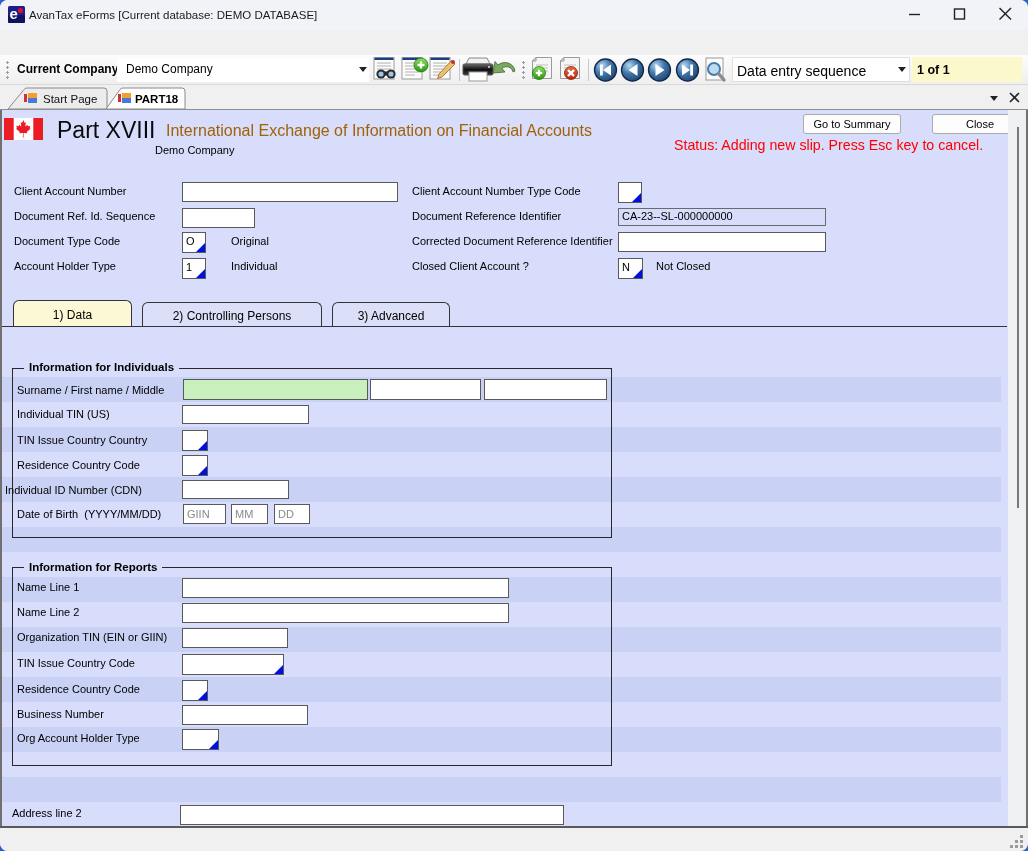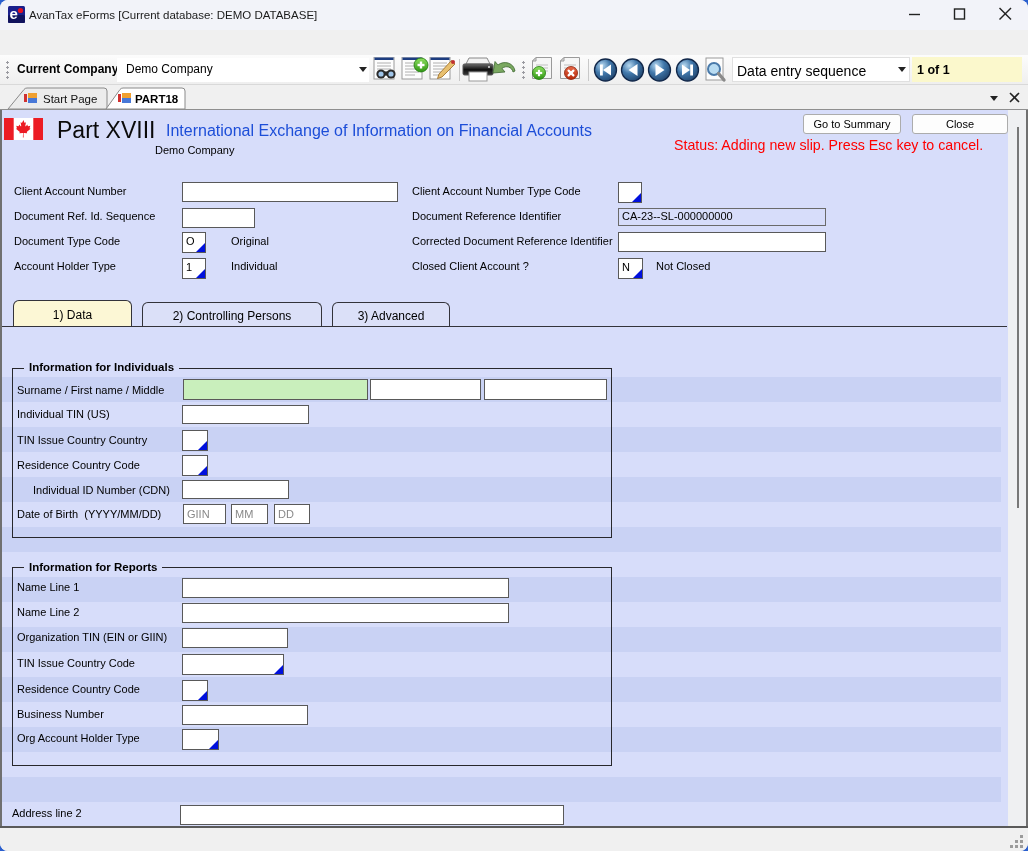--- a/index.html
+++ b/index.html
@@ -221,24 +221,24 @@
     <div id="form-header">
       <svg class="abs" style="left:4px;top:8px" width="39" height="22" viewBox="0 0 390 220">
         <rect width="390" height="220" fill="#fff"></rect>
         <rect width="97" height="220" fill="#ec1c24"></rect>
         <rect x="293" width="97" height="220" fill="#ec1c24"></rect>
         <g transform="translate(195,115) scale(0.95)" fill="#ec1c24">
           <path d="m0,-100 -14,27 c-1.5,3 -4,2.5 -7,1.5 l-10,-5 7,37 c1.5,7 -3.5,7 -6,4 l-15,-17 -4,14 c-0.5,2 -2.5,4 -5.5,3.5 l-22,-4.5 6,21 c1,4.5 2,6.5 -1,7.5 l-8,4 38,31 c1.5,1 2,3.5 1.5,5.5 l-3.5,11 33,-4 c4,0 5.5,1 5.5,5 l-1.5,42 8,0 -1.5,-42 c0,-4 1.5,-5 5.5,-5 l33,4 -3.5,-11 c-0.5,-2 0,-4.5 1.5,-5.5 l38,-31 -8,-4 c-3,-1 -2,-3 -1,-7.5 l6,-21 -22,4.5 c-3,0.5 -5,-1.5 -5.5,-3.5 l-4,-14 -15,17 c-2.5,3 -7.5,3 -6,-4 l7,-37 -10,5 c-3,1 -5.5,1.5 -7,-1.5 z"></path>
         </g>
       </svg>
       <div class="abs" style="left:57px;top:7px;font-size:23px;color:#0a0a0a">Part XVIII</div>
-      <div class="abs" style="left:166px;top:12px;font-size:16px;color:#1d4ed8">International Exchange of Information on Financial Accounts</div>
+      <div class="abs" style="left:166px;top:12px;font-size:16px;color:#a16207">International Exchange of Information on Financial Accounts</div>
       <div class="abs" style="left:155px;top:34px;font-size:11px">Demo Company</div>
       <div class="btn" style="left:803px;top:4px;width:98px;line-height:18px">Go to Summary</div>
-      <div class="btn" style="left:912px;top:4px;width:96px;line-height:18px">Close</div>
+      <div class="btn" style="left:932px;top:4px;width:96px;line-height:18px">Close</div>
       <div class="abs" style="left:674px;top:27px;font-size:14.2px;color:#f00">Status: Adding new slip. Press Esc key to cancel.</div>
     </div>
     <div id="top-fields">
       <div class="lbl" style="left:14px;top:76px">Client Account Number</div>
       <div class="inp" style="left:182px;top:72px;width:216px;height:20px"></div>
       <div class="lbl" style="left:412px;top:76px">Client Account Number Type Code</div>
       <div class="dd" style="left:618px;top:72px;width:24px;height:21px"></div>
 
       <div class="lbl" style="left:14px;top:101px">Document Ref. Id. Sequence</div>
       <div class="inp" style="left:182px;top:98px;width:73px;height:20px"></div>
@@ -280,21 +280,21 @@
       <div class="lbl" style="left:17px;top:275px">Surname / First name / Middle</div>
       <div class="abs" style="left:183px;top:269px;width:185px;height:21px;background:#c9efbc;border:1px solid #595959"></div>
       <div class="inp" style="left:370px;top:269px;width:111px;height:21px"></div>
       <div class="inp" style="left:484px;top:269px;width:123px;height:21px"></div>
       <div class="lbl" style="left:17px;top:299px">Individual TIN (US)</div>
       <div class="inp" style="left:182px;top:295px;width:127px;height:19px"></div>
       <div class="lbl" style="left:17px;top:325px">TIN Issue Country Country</div>
       <div class="dd" style="left:182px;top:320px;width:26px;height:21px"></div>
       <div class="lbl" style="left:17px;top:350px">Residence Country Code</div>
       <div class="dd" style="left:182px;top:345px;width:26px;height:21px"></div>
-      <div class="lbl" style="left:33px;top:375px">Individual ID Number (CDN)</div>
+      <div class="lbl" style="left:5px;top:375px">Individual ID Number (CDN)</div>
       <div class="inp" style="left:182px;top:370px;width:107px;height:19px"></div>
       <div class="lbl" style="left:17px;top:399px">Date of Birth&nbsp;&nbsp;(YYYY/MM/DD)</div>
       <div class="inp" style="left:183px;top:394px;width:43px;height:20px;color:#888;font-size:11px;line-height:18px;padding-left:3px">GIIN</div>
       <div class="inp" style="left:231px;top:394px;width:37px;height:20px;color:#888;font-size:11px;line-height:18px;padding-left:3px">MM</div>
       <div class="inp" style="left:274px;top:394px;width:36px;height:20px;color:#888;font-size:11px;line-height:18px;padding-left:3px">DD</div>
     </div>
     <div id="group2">
       <div class="gbox" style="left:12px;top:457px;width:600px;height:199px"></div>
       <div class="gtitle" style="left:24px;top:451px">Information for Reports</div>
       <div class="lbl" style="left:17px;top:472px">Name Line 1</div>

